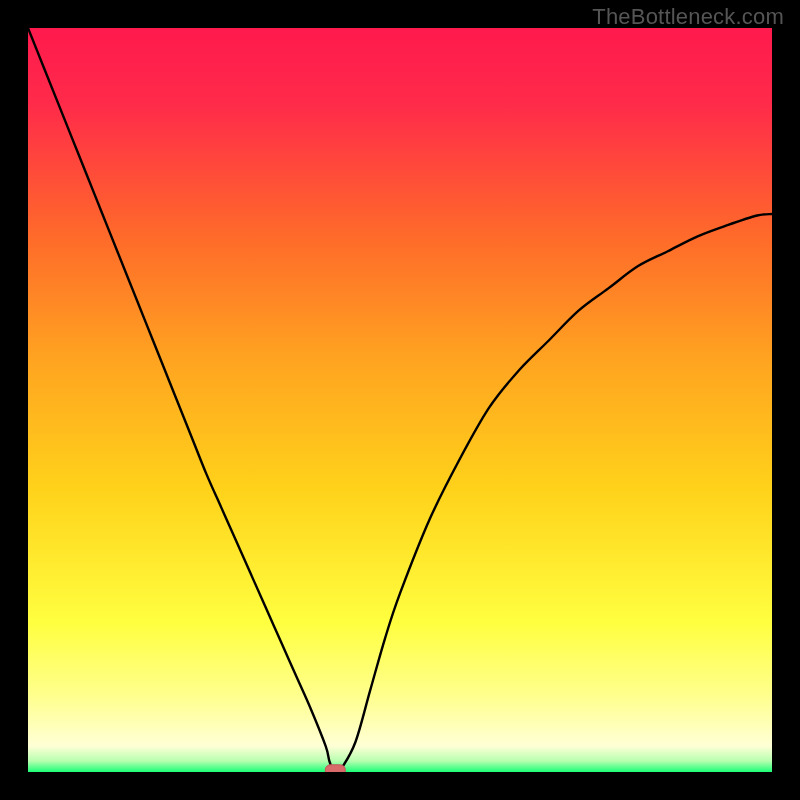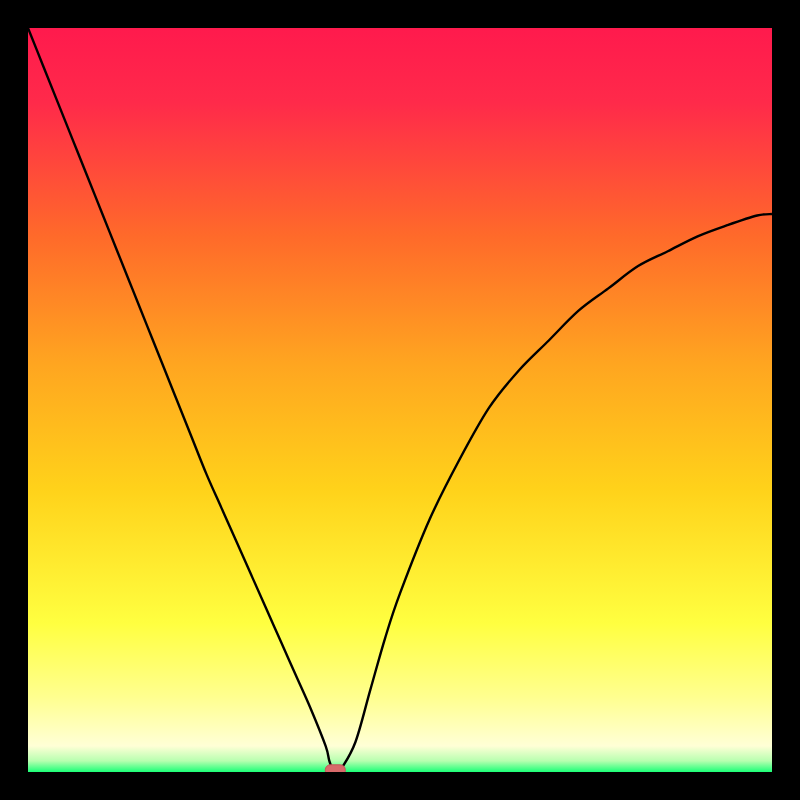--- a/index.html
+++ b/index.html
@@ -44,20 +44,21 @@
   .marker {
     fill: #d86a6a;
     stroke: #c45a5a;
     stroke-width: 1;
   }
 </style>
 </head>
 <body>
 
 <div class="frame">
+  <div class="watermark">TheBottleneck.com</div>
 
   <div class="plot">
     <svg viewBox="0 0 744 744" preserveAspectRatio="none">
       <defs>
         <linearGradient id="bg-grad" x1="0" y1="0" x2="0" y2="1">
             <stop offset="0%" stop-color="#ff1a4d"></stop>
             <stop offset="10%" stop-color="#ff2a4a"></stop>
             <stop offset="28.000000000000004%" stop-color="#ff6a2a"></stop>
             <stop offset="45%" stop-color="#ffa520"></stop>
             <stop offset="62%" stop-color="#ffd21a"></stop>

